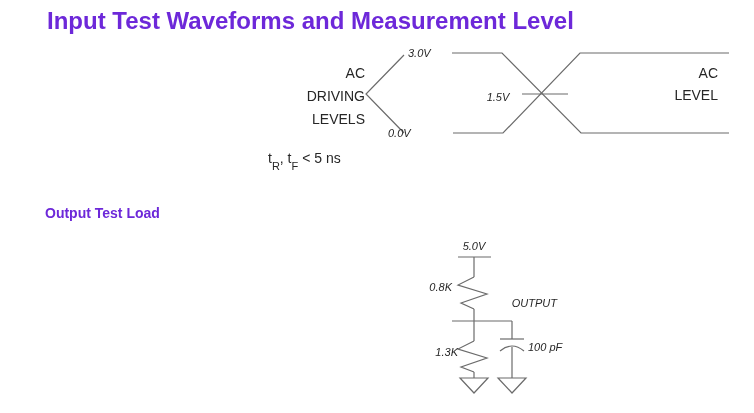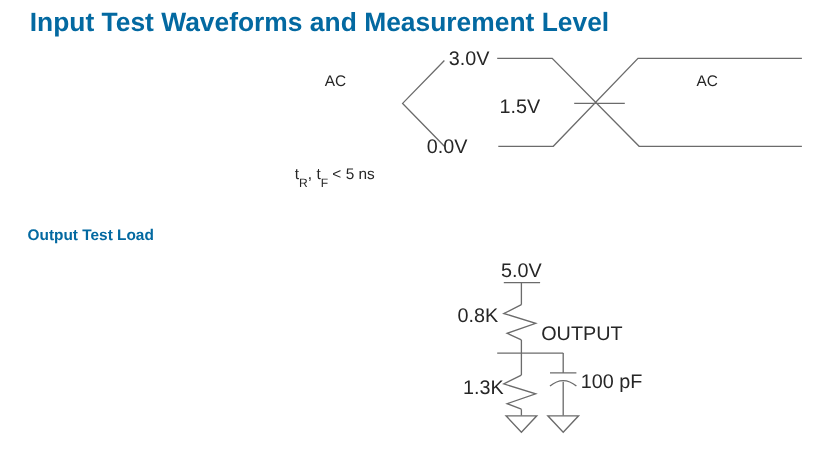--- a/index.html
+++ b/index.html
@@ -2,41 +2,41 @@
 <html><head>
 <meta charset="utf-8">
 <style>
   html,body{margin:0;padding:0;}
   body{
     width:754px;height:413px;position:relative;background:#ffffff;
     font-family:"Liberation Sans","DejaVu Sans",sans-serif;
     color:#262626;overflow:hidden;
   }
   .abs{position:absolute;}
-  .title{font-weight:bold;color:#0369a1;white-space:nowrap;letter-spacing:0;}
+  .title{font-weight:bold;color:#6d28d9;white-space:nowrap;letter-spacing:0;margin-left:20px;}
   #title-input{left:27px;top:8px;font-size:24px;line-height:26px;}
   #title-output{left:25px;top:202px;font-size:14px;line-height:23px;}
-  .lbl{font-size:18px;line-height:15px;white-space:nowrap;color:#262626;}
-  .lbl-block{font-size:14px;text-align:center;color:#262626;}
+  .lbl{font-size:11px;line-height:15px;white-space:nowrap;color:#262626;font-style:italic;}
+  .lbl-block{font-size:14px;text-align:right;color:#262626;}
   svg{position:absolute;left:0;top:0;}
   .wire{stroke:#6b6b6b;stroke-width:1.2;fill:none;}
   .gnd{stroke:#6b6b6b;stroke-width:1.2;fill:#ffffff;}
   
   #lbl-high{left:408px;top:46px;}
   #lbl-low{left:388px;top:126px;}
-  #lbl-threshold{left:454px;top:90px;width:40px;text-align:left;}
+  #lbl-threshold{left:478px;top:90px;width:40px;text-align:center;}
   #lbl-driving{left:245px;top:62px;width:120px;line-height:23px;}
   #lbl-measurement{left:568px;top:62px;width:150px;line-height:22px;}
   #timing-note{left:268px;top:150px;font-size:14px;white-space:pre;}
   #timing-note sub{font-size:11px;position:relative;top:3px;line-height:0;}
   
   #lbl-supply{left:454px;top:239px;width:40px;text-align:center;}
   #lbl-r1{left:416px;top:280px;width:36px;text-align:right;}
   #lbl-r2{left:416px;top:345px;width:42px;text-align:right;}
-  #lbl-pin{left:492px;top:292px;width:77px;line-height:22px;}
+  #lbl-pin{left:480px;top:292px;width:77px;text-align:right;line-height:22px;}
   #lbl-cap{left:528px;top:340px;}
 </style>
 </head>
 <body>
 
 <svg width="754" height="413" viewBox="0 0 754 413" aria-hidden="true">
 
   <g>
     <path class="wire" d="M404,55 L366,94 L404,133"></path>
     <path class="wire" d="M452,53 H502 L581,133 H729"></path>
@@ -58,28 +58,31 @@
     <path class="wire" d="M474,372 V378"></path>
     <path class="gnd" d="M460,378 L488,378 L474,393 Z"></path>
     <path class="gnd" d="M498,378 L526,378 L512,393 Z"></path>
   </g>
 </svg>
 
 <div class="abs title" id="title-input">Input Test Waveforms and Measurement Level</div>
 
 <div class="abs lbl-block" id="lbl-driving">
   <div>AC</div>
+  <div>DRIVING</div>
+  <div>LEVELS</div>
 </div>
 
 <div class="abs lbl" id="lbl-high">3.0V</div>
 <div class="abs lbl" id="lbl-low">0.0V</div>
 <div class="abs lbl" id="lbl-threshold">1.5V</div>
 
 <div class="abs lbl-block" id="lbl-measurement">
   <div>AC</div>
+  <div>LEVEL</div>
 </div>
 
 <div class="abs" id="timing-note"><span>t</span><sub>R</sub><span>, t</span><sub>F</sub><span> &lt; 5 ns</span></div>
 
 <div class="abs title" id="title-output">Output Test Load</div>
 
 <div class="abs lbl" id="lbl-supply">5.0V</div>
 <div class="abs lbl" id="lbl-r1">0.8K</div>
 <div class="abs lbl" id="lbl-r2">1.3K</div>
 <div class="abs lbl" id="lbl-pin">

